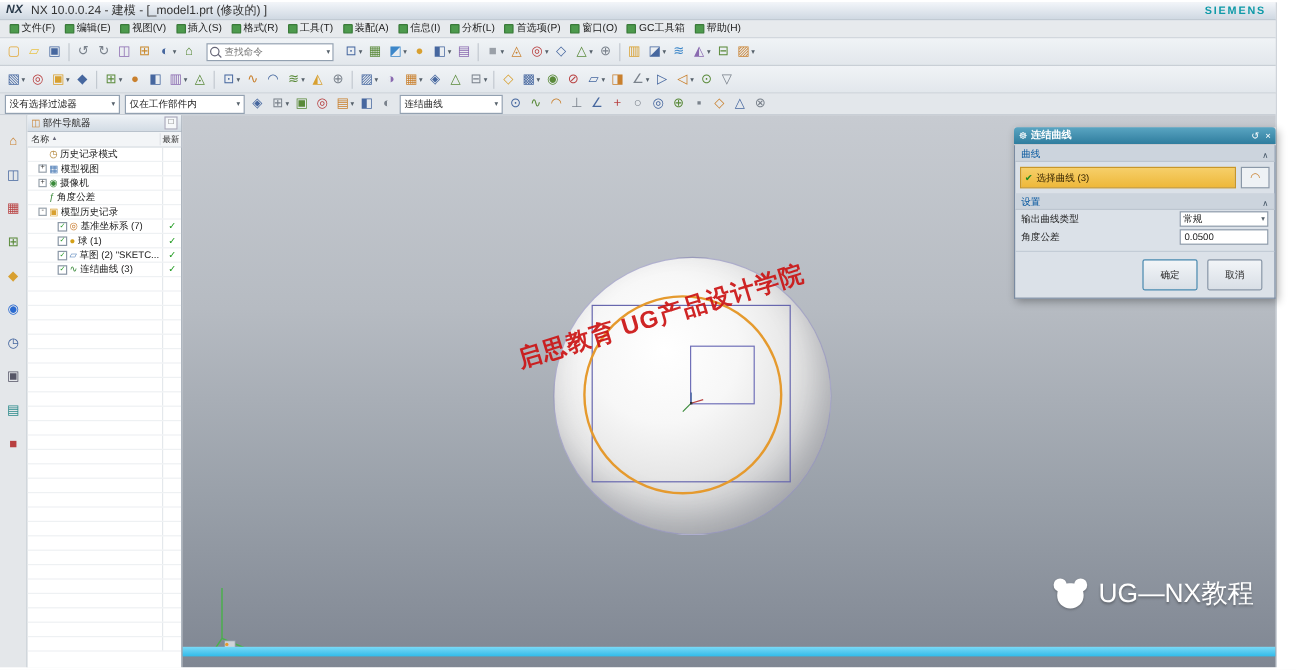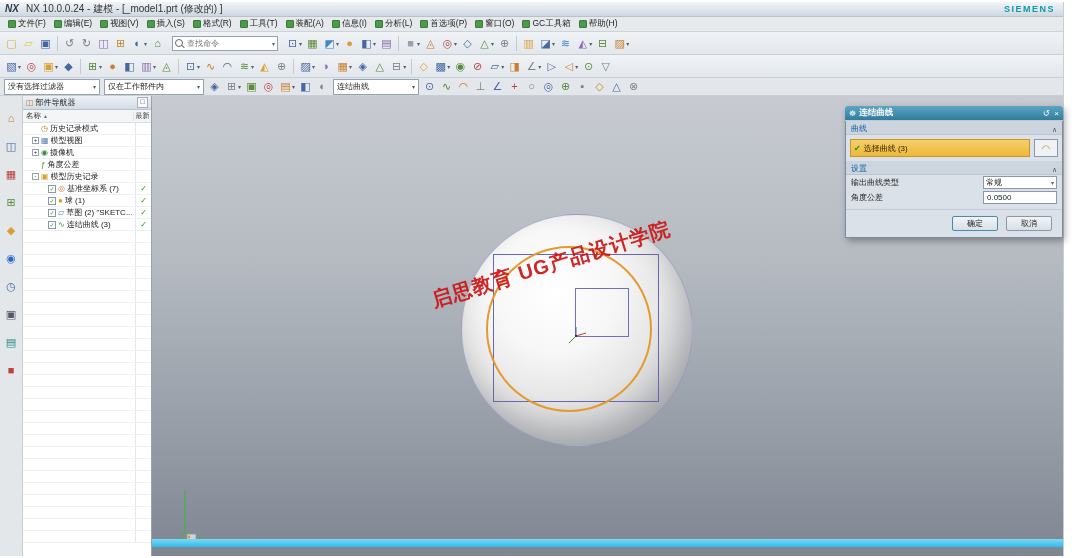--- a/index.html
+++ b/index.html
@@ -124,21 +124,21 @@
   .dlg-row{height:15px;display:flex;align-items:center;padding:0 5px;}
   .dlg-row .lbl{color:#222;text-align:right;}
   .combo{margin-left:auto;width:74px;height:13px;background:#fff;border:1px solid #8a98a8;display:flex;
          align-items:center;padding:0 2px;box-sizing:border-box;}
   .combo .caret{margin-left:auto;font-size:6px;color:#55606a;}
   .field{margin-left:auto;width:74px;height:13px;background:#fff;border:1px solid #8a98a8;display:flex;
          align-items:center;box-sizing:border-box;overflow:hidden;}
   .field .sel{background:#2f6cd6;color:#fff;padding:0 2px;line-height:11px;}
   .field.plain{padding:0 3px;color:#222;}
   .dlg-btnrow{display:flex;justify-content:flex-end;gap:8px;padding:6px 10px 2px 0;border-top:1px solid #c3ccd6;margin-top:4px;}
-  .btn{height:15px;min-width:46px;background:linear-gradient(#f2f5f8,#d9dfe6);border:1px solid #8a98a8;
+  .btn{height:26px;min-width:46px;background:linear-gradient(#f2f5f8,#d9dfe6);border:1px solid #8a98a8;
        border-radius:2px;font-size:8px;font-family:Liberation Serif, serif;color:#222;padding:0 6px;}
   .btn.ok{border-color:#4a8ab0;}
 </style>
 </head>
 <body>
 
 <div class="screen">
   <div class="app">
 
     <div class="titlebar">
@@ -751,20 +751,28 @@
         </svg>
         <div class="red-watermark">启思教育 UG产品设计学院</div>
         <svg class="mini-axes" width="36" height="58">
           <line x1="7" y1="2" x2="7" y2="44" stroke="#49b04a" stroke-width="1.2"></line>
           <line x1="7" y1="44" x2="26" y2="52" stroke="#49b04a" stroke-width="1.2"></line>
           <line x1="7" y1="44" x2="1" y2="53" stroke="#49b04a" stroke-width="1.2"></line>
           <rect x="9" y="46" width="9" height="6" fill="#cfd3d8" stroke="#8a96a2" stroke-width="0.7"></rect>
           <circle cx="11" cy="49" r="1.4" fill="#e59a2e"></circle>
         </svg>
         <div class="cyanbar"></div>
+        <div class="corner-wm">
+          <span class="mouse">
+            <span class="ear l"></span>
+              <span class="ear r"></span>
+              <span class="head"></span>
+          </span>
+          <span class="text">UG—NX教程</span>
+        </div>
       </div>
     </div>
   </div>
 
   <div class="dialog">
     <div class="dlg-title">
       <span class="dlg-ic">☸</span>
       <span class="dlg-title-text">连结曲线</span>
       <span class="dlg-btn">↺</span>
       <span class="dlg-btn">×</span>

